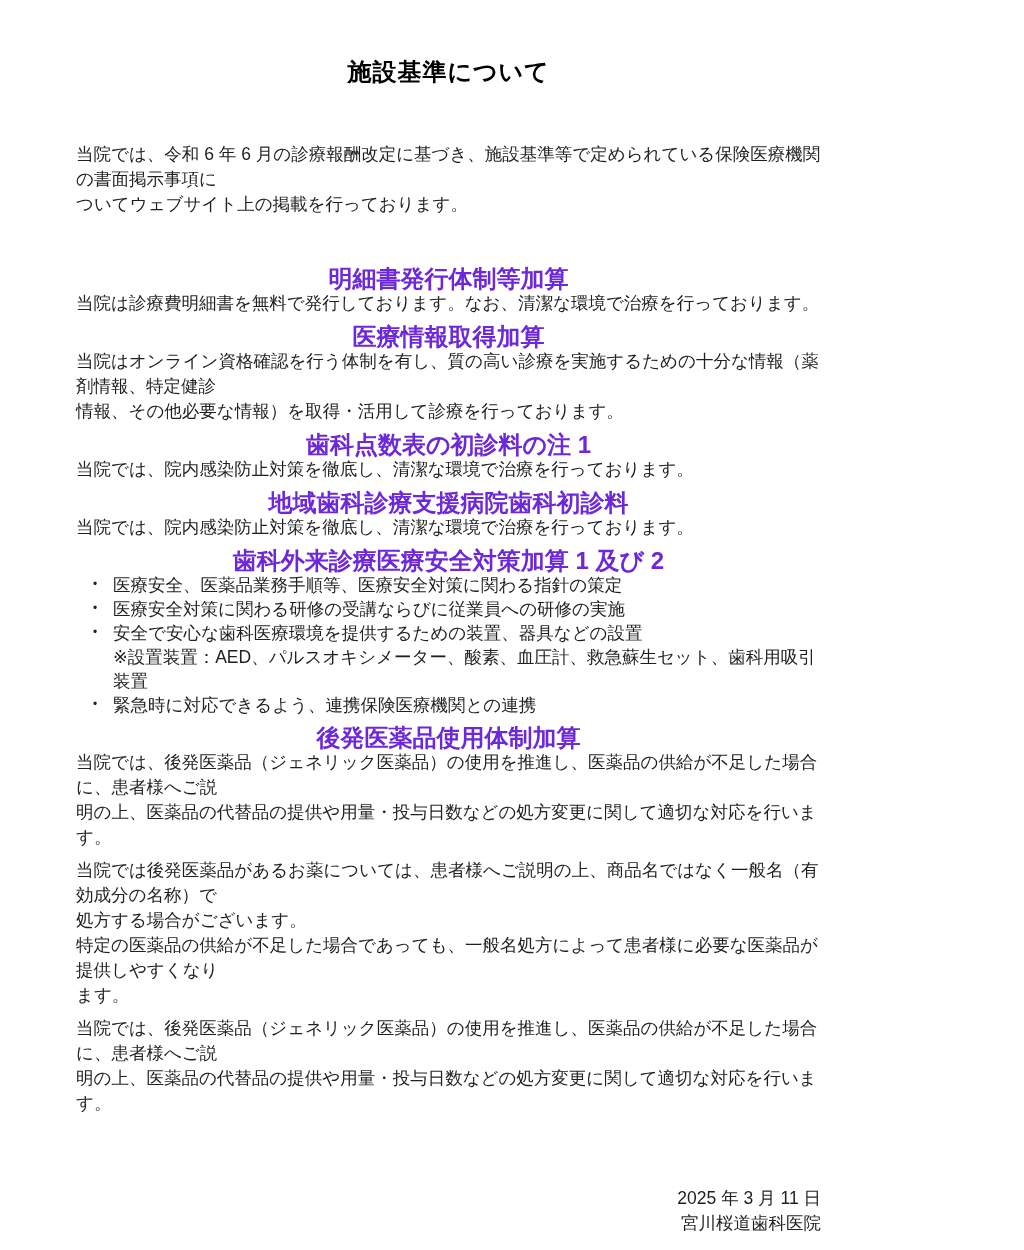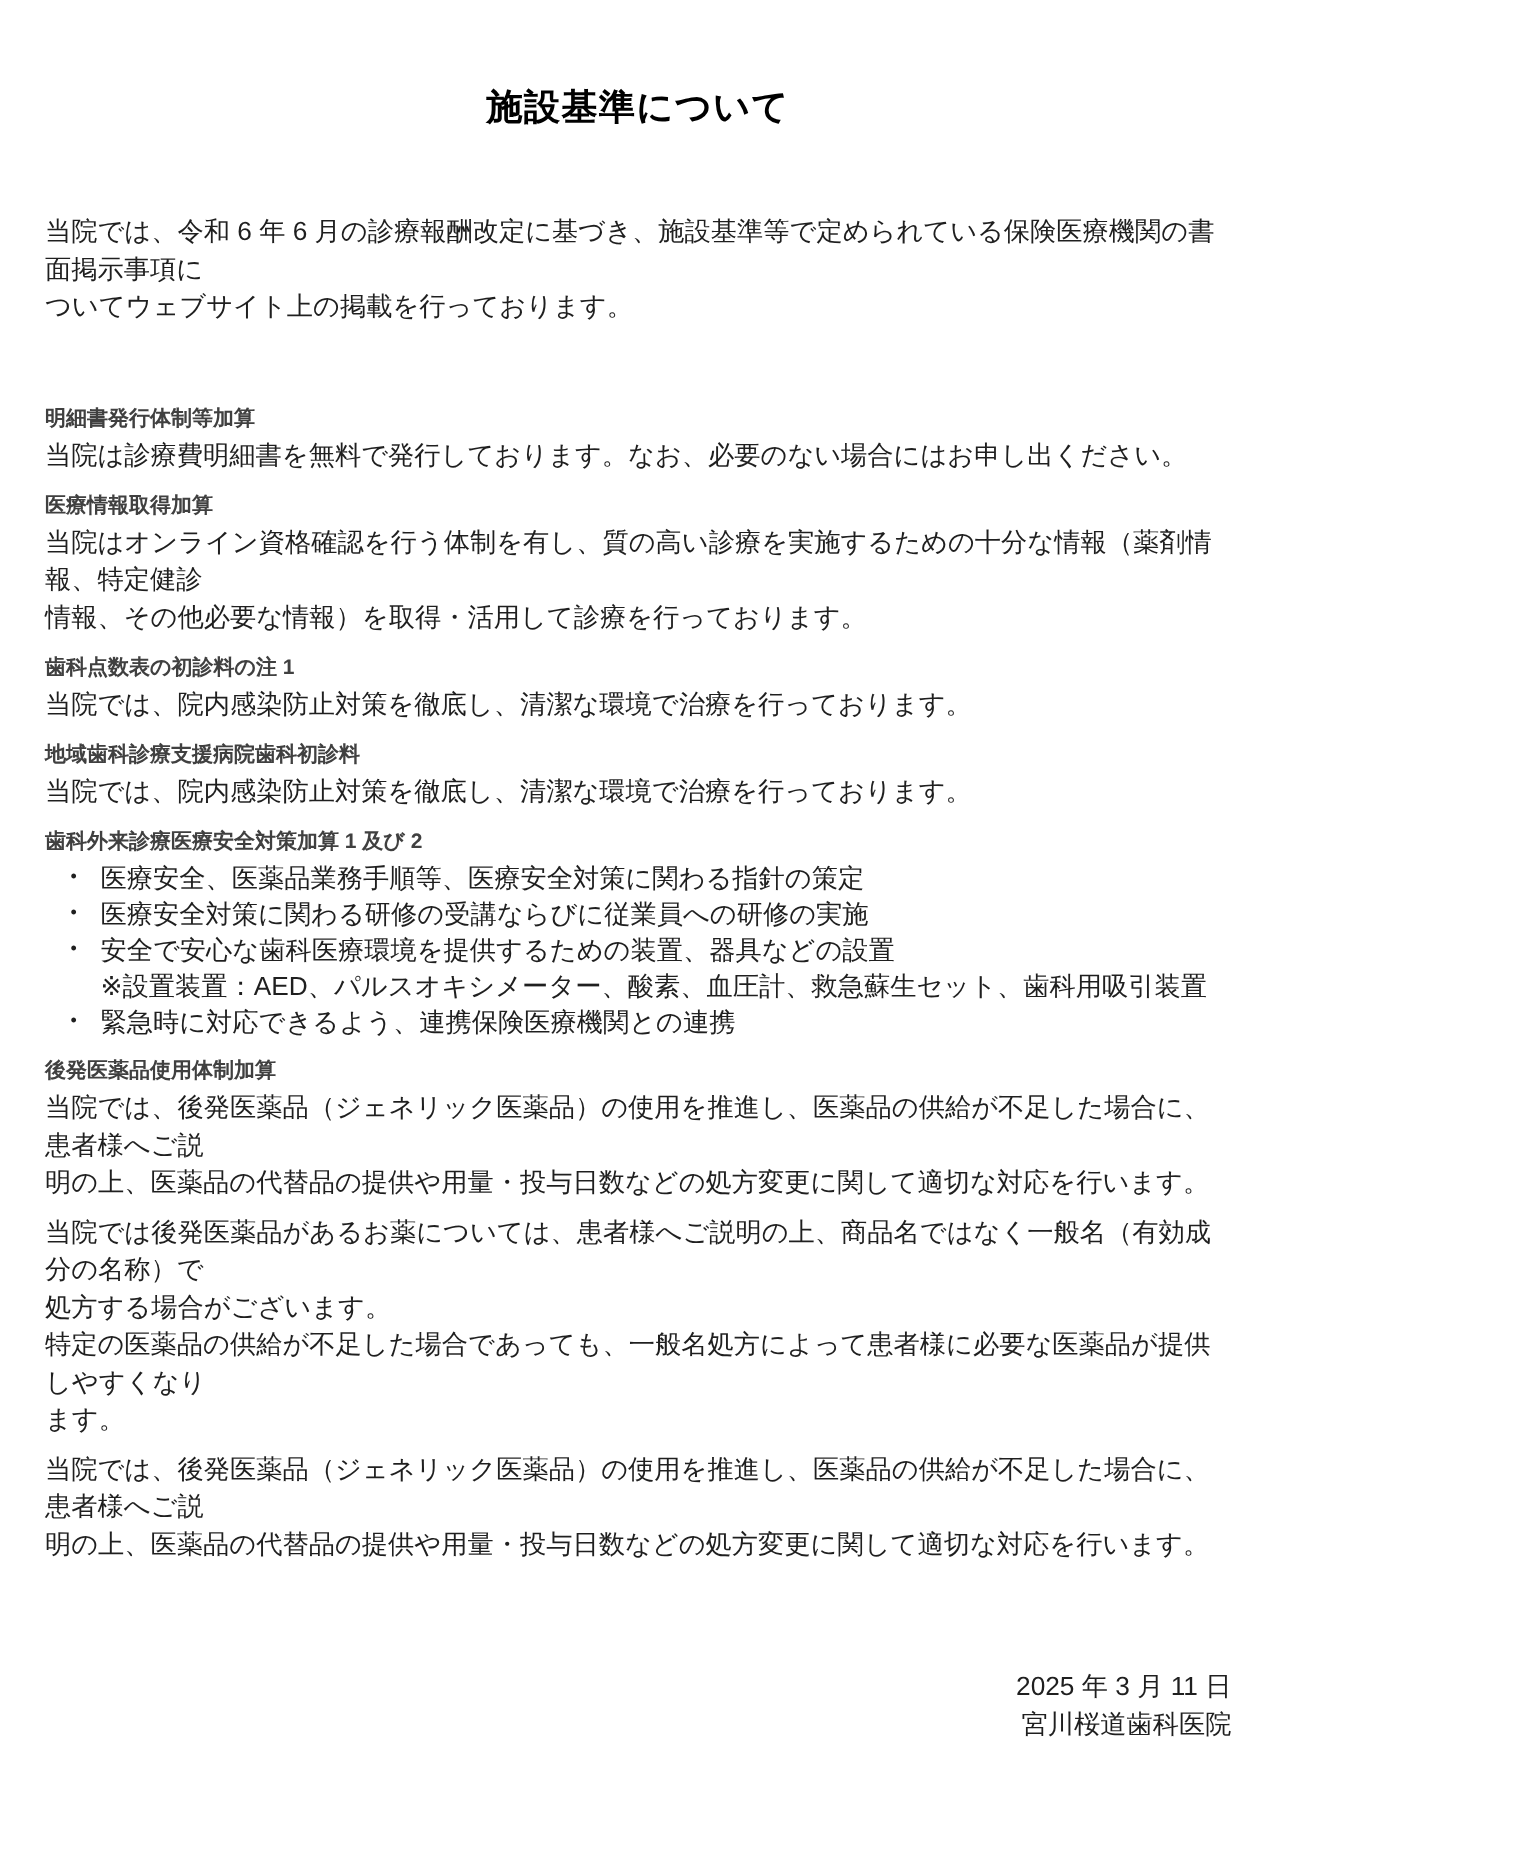--- a/index.html
+++ b/index.html
@@ -6,21 +6,21 @@
   html, body { margin: 0; padding: 0; }
   body {
     width: 1024px;
     height: 1250px;
     background: #ffffff;
     font-family: "Liberation Sans", "DejaVu Sans", sans-serif;
   }
   .page {
     width: 884px;
     height: 1250px;
-    padding: 44px 63px 0 30px;
+    padding: 44px 63px 0 76px;
     overflow: hidden;
     color: #1f1f1f;
     font-size: 17.5px;
     line-height: 25px;
   }
   .title {
     margin: 13px 0 0 0;
     font-size: 24px;
     line-height: 30px;
     font-weight: 700;
@@ -29,24 +29,25 @@
     color: #000000;
   }
   .intro {
     margin: 55px 0 16px 0;
     white-space: pre-line;
   }
   .section { margin-top: 8px; }
   .section-first { margin-top: 49px; }
   .section h2 {
     margin: 0;
-    font-size: 14px;
+    font-size: 24px;
     line-height: 25px;
     font-weight: 700;
-    color: #404040;
+    color: #6d28d9;
+    text-align: center;
   }
   .body {
     margin: 0;
     white-space: pre-line;
   }
   .bullets {
     list-style: none;
     margin: 0;
     padding: 0;
     line-height: 24px;
@@ -74,21 +75,21 @@
 
 <div class="page">
 
   <h1 class="title">施設基準について</h1>
 
   <p class="intro">当院では、令和 6 年 6 月の診療報酬改定に基づき、施設基準等で定められている保険医療機関の書面掲示事項に
 ついてウェブサイト上の掲載を行っております。</p>
 
   <section class="section section-first">
     <h2>明細書発行体制等加算</h2>
-    <p class="body">当院は診療費明細書を無料で発行しております。なお、必要のない場合にはお申し出ください。</p>
+    <p class="body">当院は診療費明細書を無料で発行しております。なお、清潔な環境で治療を行っております。</p>
   </section>
 
   <section class="section">
     <h2>医療情報取得加算</h2>
     <p class="body">当院はオンライン資格確認を行う体制を有し、質の高い診療を実施するための十分な情報（薬剤情報、特定健診
 情報、その他必要な情報）を取得・活用して診療を行っております。</p>
   </section>
 
   <section class="section">
     <h2>歯科点数表の初診料の注 1</h2>

